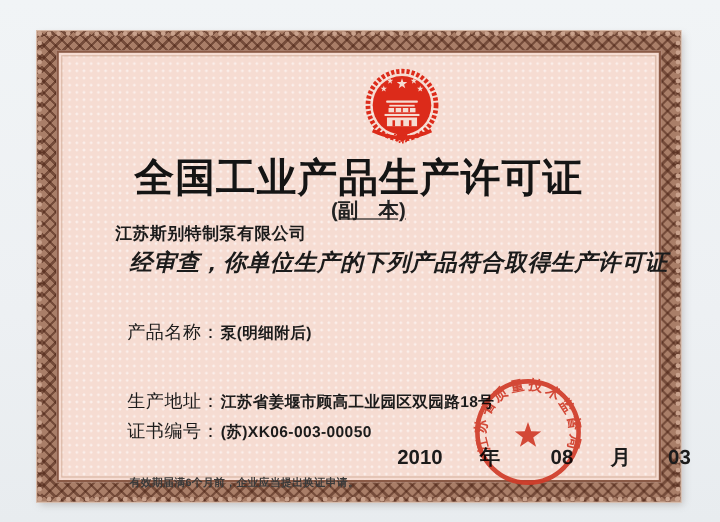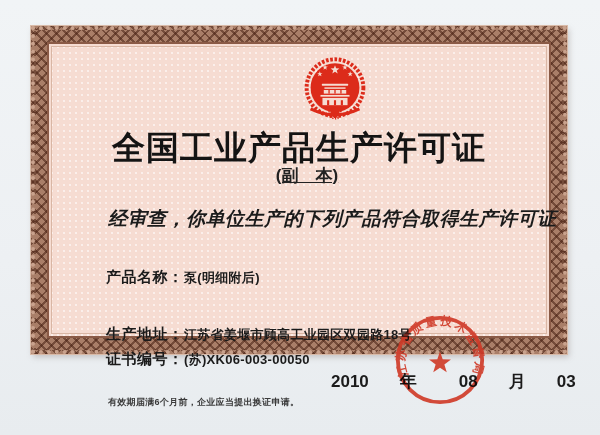--- a/index.html
+++ b/index.html
@@ -3,21 +3,21 @@
 <meta charset="utf-8">
 <style>
   html,body{margin:0;padding:0;}
   body{
     width:600px;height:435px;position:relative;overflow:hidden;
     background:linear-gradient(180deg,#f1f4f6 0%,#edf0f3 60%,#e8ecef 100%);
     font-family:"Liberation Sans",sans-serif;
     color:#1b1b1b;
   }
   .cert{
-    position:absolute;left:31px;top:26px;width:536px;height:328px;
+    position:absolute;left:31px;top:26px;width:536px;height:392px;
     border:4px dotted #c9a28d;               
     box-sizing:border-box;
     background-color:#a97e68;                
     background-image:
       repeating-linear-gradient(45deg, rgba(74,34,20,.55) 0 2px, transparent 2px 7px),
       repeating-linear-gradient(-45deg, rgba(74,34,20,.55) 0 2px, transparent 2px 7px);
     box-shadow:0 0 0 1px #d9bba9, 2px 3px 6px rgba(120,110,105,.35);
   }
   .paper{
     position:absolute;left:12px;top:12px;right:12px;bottom:12px;
@@ -34,21 +34,21 @@
     font-size:33px;font-weight:800;letter-spacing:1px;color:#141414;
   }
   .subtitle{
     position:absolute;left:0;right:0;top:134px;text-align:center;
     font-size:17px;font-weight:600;transform:translateX(8px);color:#222;text-decoration:underline;
   }
   .company{position:absolute;left:61px;top:156px;font-size:14px;font-weight:600;letter-spacing:.5px;}
   .body-line1{position:absolute;left:73px;top:176px;font-size:19px;font-weight:700;letter-spacing:.5px;white-space:nowrap;font-style:italic;}
   .body-line2{position:absolute;left:31px;top:206px;font-size:19px;font-weight:700;letter-spacing:.5px;}
   .field{position:absolute;left:71px;white-space:nowrap;}
-  .field .lbl{display:inline-block;min-width:78px;font-size:15px;font-weight:700;letter-spacing:.5px;}
+  .field .lbl{display:inline-block;min-width:78px;font-size:15px;font-weight:400;letter-spacing:.5px;}
   .field .val{font-size:13px;font-weight:700;letter-spacing:.3px;}
   .f0{top:238px}.f1{top:270px}.f2{top:295px}.f3{top:320px}.f4{top:343px}
   .note{position:absolute;left:73px;top:366px;font-size:9px;font-weight:700;color:#3a3a3a;letter-spacing:.3px;}
   .dateline{
     position:absolute;left:296px;top:340px;font-size:17px;font-weight:800;
     display:flex;align-items:center;white-space:nowrap;z-index:2;gap:20px;
   }
   .dateline span{margin-right:11px;}
   .dateline .gap{margin-right:22px;}
   .seal{position:absolute;left:359px;top:284px;width:92px;height:92px;z-index:3;
@@ -82,20 +82,21 @@
       <rect x="48.4" y="65" width="3.2" height="7.5" fill="#dc2b1a"></rect>
       <rect x="58.8" y="65" width="3.2" height="7.5" fill="#dc2b1a"></rect>
       <circle cx="50" cy="84" r="7" fill="#dc2b1a"></circle>
       <circle cx="50" cy="84" r="9" fill="none" stroke="#dc2b1a" stroke-width="2.5" stroke-dasharray="2 2"></circle>
       <path d="M13,78 Q50,96 87,78" fill="none" stroke="#dc2b1a" stroke-width="4.5"></path>
     </svg>
 
     <div class="title">全国工业产品生产许可证</div>
     <div class="subtitle">(副　本)</div>
 
+    <div class="company">江苏斯别特制泵有限公司</div>
     <div class="body-line1">经审查，你单位生产的下列产品符合取得生产许可证</div>
 
     <div class="field f0">
       <span class="lbl">产品名称：</span><span class="val">泵(明细附后)</span>
     </div>
     <div class="field f2">
       <span class="lbl">生产地址：</span><span class="val">江苏省姜堰市顾高工业园区双园路18号</span>
     </div>
     <div class="field f3">
       <span class="lbl">证书编号：</span><span class="val">(苏)XK06-003-00050</span>

